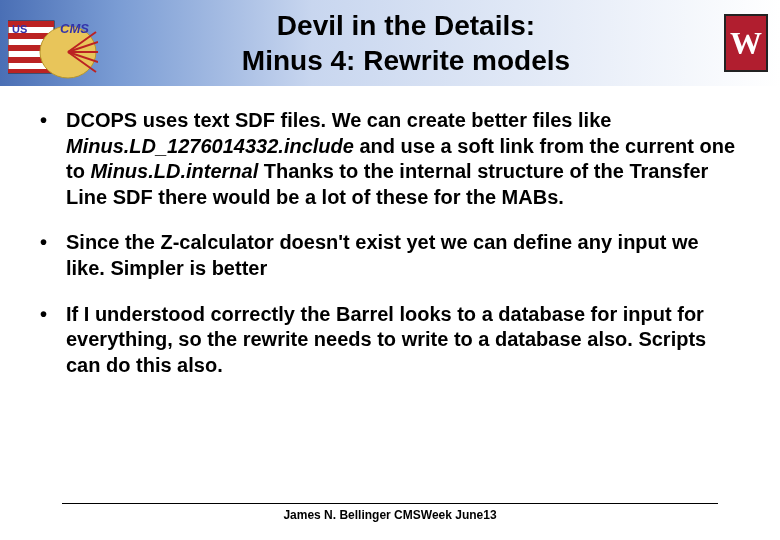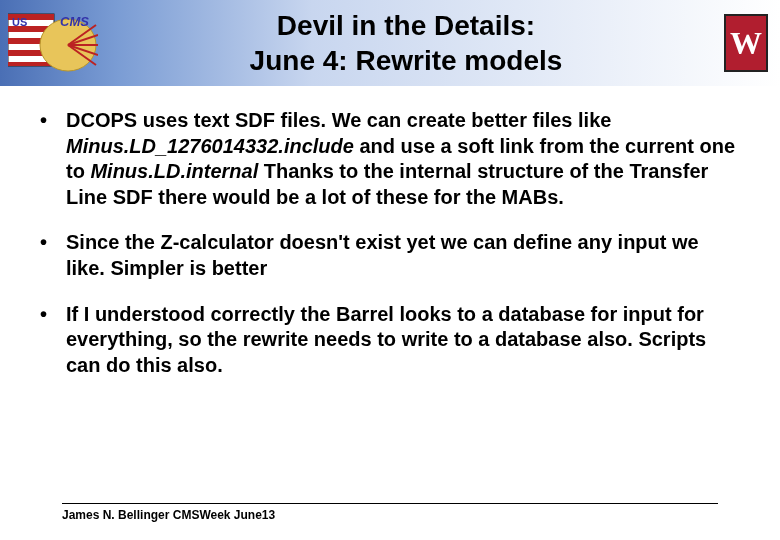--- a/index.html
+++ b/index.html
@@ -12,21 +12,21 @@
     overflow: hidden;
   }
   .header {
     position: relative;
     height: 86px;
     background: linear-gradient(to right, #4a6fb5 0%, #7a9cd4 15%, #c8d6ef 40%, #ffffff 100%);
   }
   .logo-left {
     position: absolute;
     left: 8px;
-    top: 10px;
+    top: 17px;
     width: 90px;
     height: 70px;
   }
   .logo-left svg { width: 100%; height: 100%; }
   .logo-right {
     position: absolute;
     right: 12px;
     top: 14px;
     width: 44px;
     height: 58px;
@@ -81,21 +81,21 @@
     bottom: 18px;
     left: 62px;
     right: 62px;
   }
   .footer-line {
     border-top: 1.5px solid #000;
     margin-bottom: 4px;
   }
   .footer-row {
     display: flex;
-    justify-content: flex-start;
+    justify-content: center;
     font-size: 12px;
     font-weight: bold;
   }
 </style>
 </head>
 <body>
 
 <div class="header">
   <div class="logo-left">
     <svg viewBox="0 0 90 70">
@@ -113,21 +113,21 @@
       <path d="M60 35 L88 55" stroke="#b22" stroke-width="2"></path>
       <text x="4" y="16" font-size="11" fill="#33a" font-weight="bold">US</text>
       <text x="52" y="16" font-size="13" fill="#33a" font-weight="bold" font-style="italic">CMS</text>
     </svg>
   </div>
   <div class="logo-right">
     <span>W</span>
   </div>
   <div class="title">
     <div>Devil in the Details:</div>
-    <div>June 4: Rewrite models</div>
+    <div>Minus 4: Rewrite models</div>
   </div>
 </div>
 
 <div class="content">
 
   <div class="bullet">
     <div class="bullet-marker">•</div>
     <div class="bullet-text">
       <span>DCOPS uses text SDF files.  We can create better files like </span><span class="italic">Minus.LD_1276014332.include</span><span>  and use a soft link from the current one to </span><span class="italic">Minus.LD.internal</span><span>  Thanks to the internal structure of the Transfer Line SDF there would be a lot of these for the MABs.</span>
     </div>

